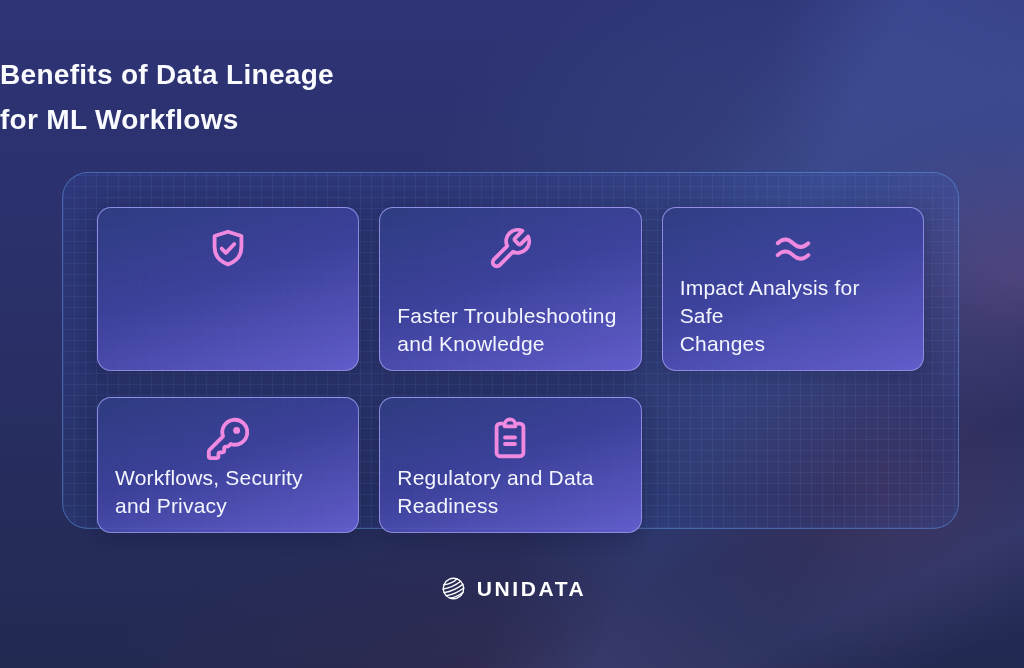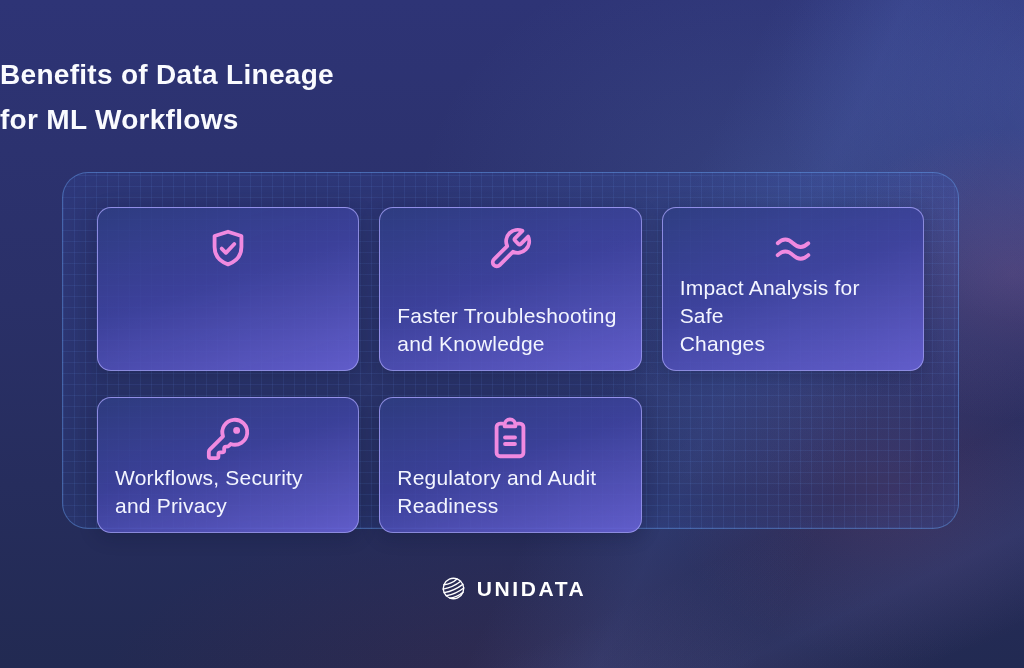--- a/index.html
+++ b/index.html
@@ -139,21 +139,21 @@
 
       <div class="card">
         <div class="icon">
           <svg width="46" height="46" viewBox="0 0 24 24" fill="none" stroke="#f08ae0" stroke-width="2" stroke-linecap="round" stroke-linejoin="round">
             <path d="M8 4H6.8A1.8 1.8 0 0 0 5 5.8v13.4A1.8 1.8 0 0 0 6.8 21h10.4a1.8 1.8 0 0 0 1.8-1.8V5.8A1.8 1.8 0 0 0 17.2 4H16"></path>
             <path d="M9.2 4.6a2.8 2.8 0 0 1 5.6 0V5.4H9.2Z"></path>
             <path d="M9.4 11.2h5.2"></path>
             <path d="M9.4 14.6h5.2"></path>
           </svg>
         </div>
-        <p class="label">Regulatory and Audit
+        <p class="label">Regulatory and Data
 Readiness</p>
       </div>
 
 
     </div>
   </section>
 
   <footer class="brand">
     <span>
       <svg width="31" height="31" viewBox="0 0 34 34" fill="none" stroke="#ffffff" stroke-width="1.5" stroke-linecap="round">

